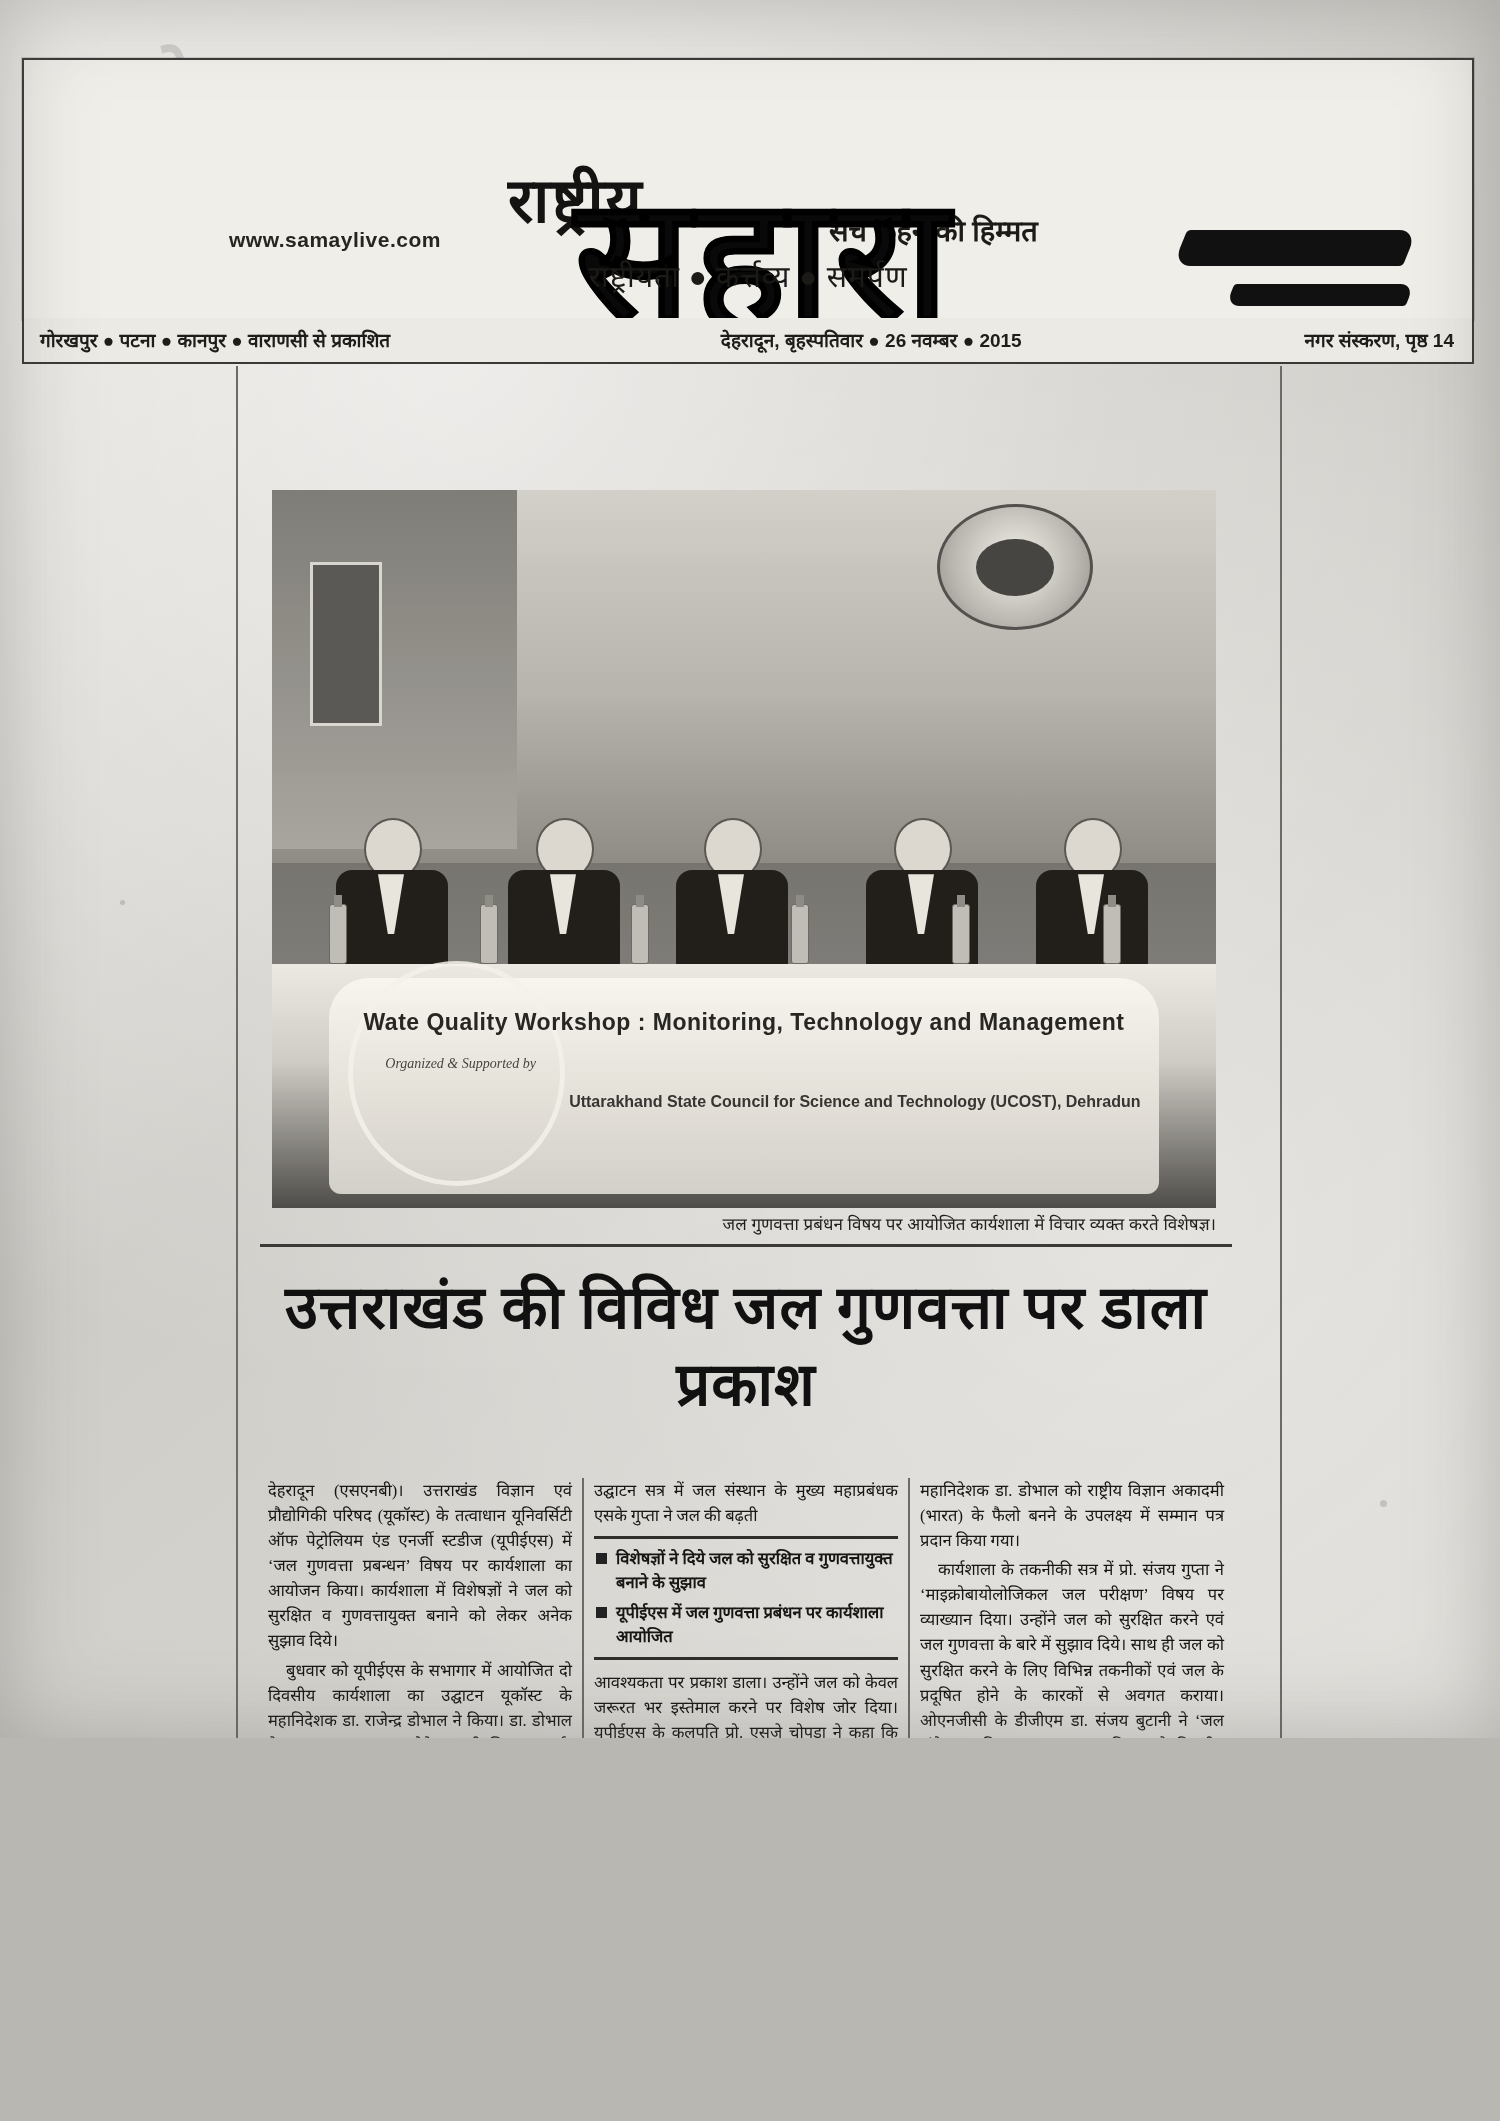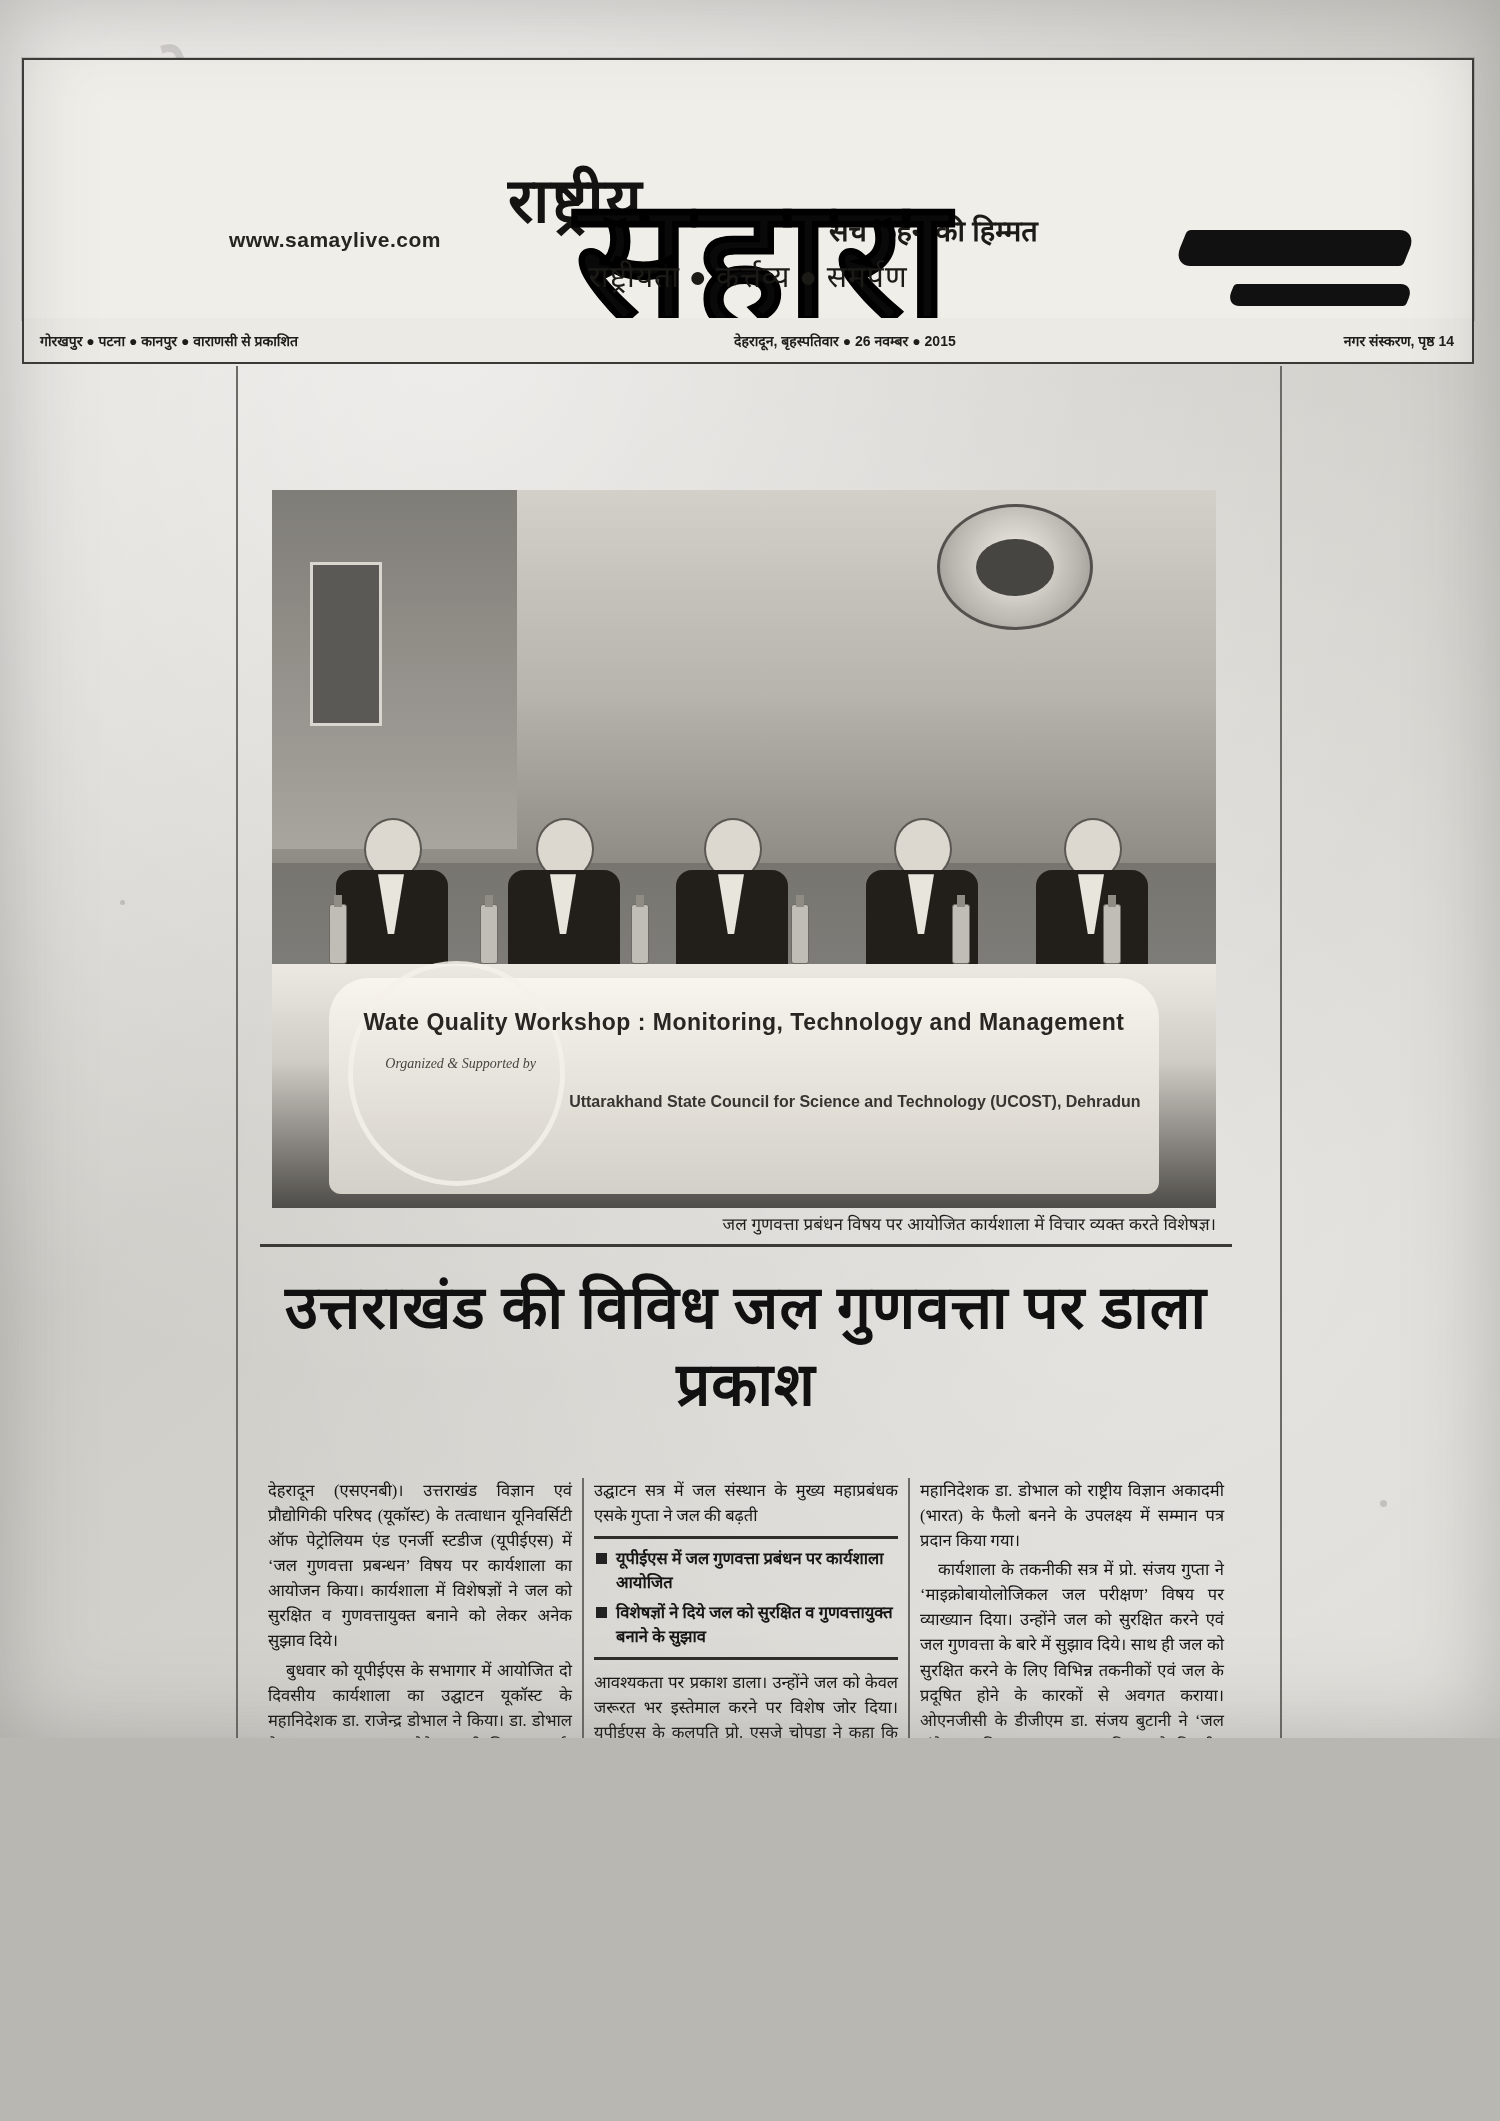--- a/index.html
+++ b/index.html
@@ -80,21 +80,21 @@
     font-size:30px;font-weight:normal;color:#1b1a17;letter-spacing:1px;
   }
 
   
   .strip{
     position:absolute;left:22px;top:318px;width:1448px;height:44px;
     background:#eceae5;
     border:2px solid #3a3936;border-top:none;
     display:flex;align-items:center;
     font-family:"Liberation Sans", sans-serif;
-    font-size:14px;font-weight:700;color:#1e1d1a;
+    font-size:19px;font-weight:700;color:#1e1d1a;
   }
   .strip .left{padding-left:16px;white-space:nowrap;}
   .strip .center{flex:1;text-align:center;white-space:nowrap;padding-left:48px;}
   .strip .right{padding-right:18px;white-space:nowrap;}
 
   
   .article{
     position:absolute;left:236px;top:366px;width:1014px;height:1700px;
     border-left:2px solid #6d6b66;
     border-right:2px solid #6d6b66;
@@ -290,25 +290,25 @@
     <div class="col">
       <p class="first">देहरादून (एसएनबी)। उत्तराखंड विज्ञान एवं प्रौद्योगिकी परिषद (यूकॉस्ट) के तत्वाधान यूनिवर्सिटी ऑफ पेट्रोलियम एंड एनर्जी स्टडीज (यूपीईएस) में ‘जल गुणवत्ता प्रबन्धन’ विषय पर कार्यशाला का आयोजन किया। कार्यशाला में विशेषज्ञों ने जल को सुरक्षित व गुणवत्तायुक्त बनाने को लेकर अनेक सुझाव दिये।</p>
       <p>बुधवार को यूपीईएस के सभागार में आयोजित दो दिवसीय कार्यशाला का उद्घाटन यूकॉस्ट के महानिदेशक डा. राजेन्द्र डोभाल ने किया। डा. डोभाल ने जल का कम मूल्य होने पर भी चिन्ता जताई। उन्होंने कहा कि जीवन के लिए जल महत्वपूर्ण विषय है। बावजूद इसके देश में जल का संरक्षण व संवर्धन लापरवाही से किया जाता है। उन्होंने उत्तराखंड की विविध जल गुणवत्ता पर प्रकाश डालते हुए युवाओं को नये प्यूरिफायर सिस्टम के आधुनिकीकरण की दिशा में काम करने पर जोर दिया।</p>
     </div>
 
     <div class="col">
       <p class="first">उद्घाटन सत्र में जल संस्थान के मुख्य महाप्रबंधक एसके गुप्ता ने जल की बढ़ती</p>
       <div class="highlight">
         <div>
           <span class="bullet"></span>
-          <span>यूपीईएस में जल गुणवत्ता प्रबंधन पर कार्यशाला आयोजित</span>
+          <span>विशेषज्ञों ने दिये जल को सुरक्षित व गुणवत्तायुक्त बनाने के सुझाव</span>
         </div>
         <div>
           <span class="bullet"></span>
-          <span>विशेषज्ञों ने दिये जल को सुरक्षित व गुणवत्तायुक्त बनाने के सुझाव</span>
+          <span>यूपीईएस में जल गुणवत्ता प्रबंधन पर कार्यशाला आयोजित</span>
         </div>
       </div>
       <p class="first">आवश्यकता पर प्रकाश डाला। उन्होंने जल को केवल जरूरत भर इस्तेमाल करने पर विशेष जोर दिया। यूपीईएस के कुलपति प्रो. एसजे चोपड़ा ने कहा कि जल में अनेक विशिष्ट गुण हैं जो अनेक प्रक्रियाओं में भाग लेकर जीवन व वैज्ञानिकों को सहायता प्रदान करता है। यूकॉस्ट के वरिष्ठ वैज्ञानिक डा. डीपी उनियाल ने कार्यशाला की महता पर प्रकाश डाला, जबकि डीएवी पीजी कालेज के कार्यक्रम समन्वयक डा. प्रशांत सिंह ने कार्यक्रम का संचालन किया। इस मौके पर यूकॉस्ट के</p>
     </div>
 
     <div class="col">
       <p class="first">महानिदेशक डा. डोभाल को राष्ट्रीय विज्ञान अकादमी (भारत) के फैलो बनने के उपलक्ष्य में सम्मान पत्र प्रदान किया गया।</p>
       <p>कार्यशाला के तकनीकी सत्र में प्रो. संजय गुप्ता ने ‘माइक्रोबायोलोजिकल जल परीक्षण’ विषय पर व्याख्यान दिया। उन्होंने जल को सुरक्षित करने एवं जल गुणवत्ता के बारे में सुझाव दिये। साथ ही जल को सुरक्षित करने के लिए विभिन्न तकनीकों एवं जल के प्रदूषित होने के कारकों से अवगत कराया। ओएनजीसी के डीजीएम डा. संजय बुटानी ने ‘जल अंकेक्षण’ विषय पर व्याख्यान दिया। दो दिवसीय कार्यशाला में देहरादून के विभिन्न विश्वविद्यालयों के 150 से अधिक छात्र-छात्राएं एवं शिक्षक भाग ले रहे हैं। इस मौके पर डा. एमए सिद्धकी, डा. दीपक खोलिया, डा. सोनू द्विवेदी, जितेन्द्र कुमार, डा. विकास जादोन, डा. विकास कण्डारी, अदनान अली, विकास नौटियाल, विपुल नेगी समेत अनेक लोग मौजूद थे।</p>
     </div>
   </div>

